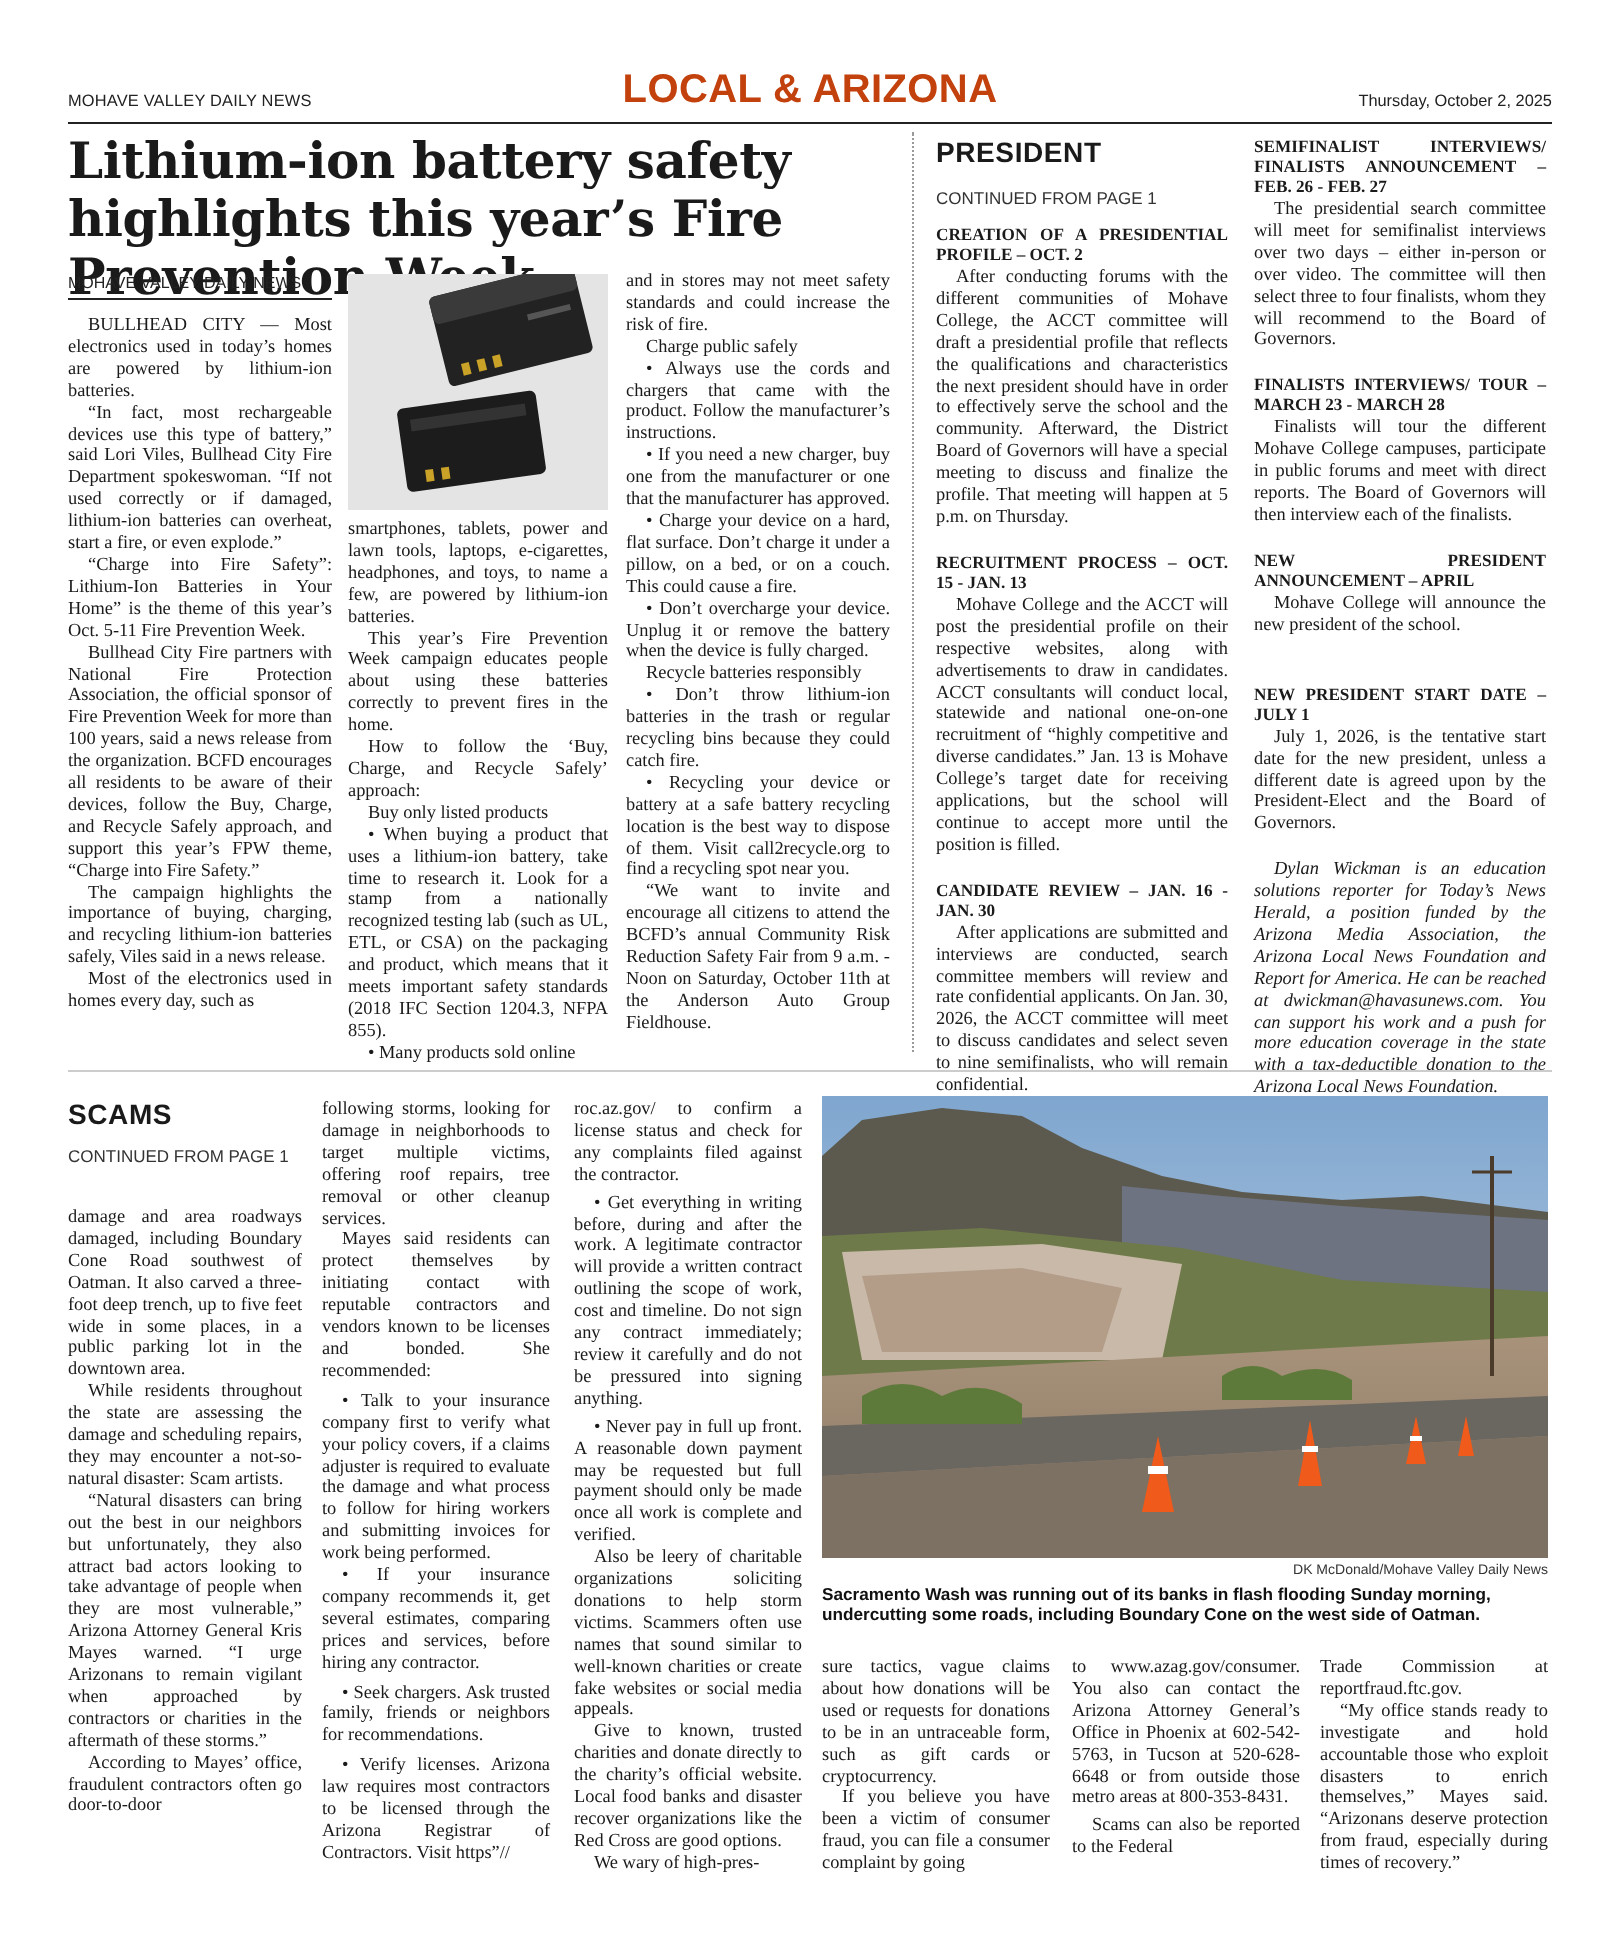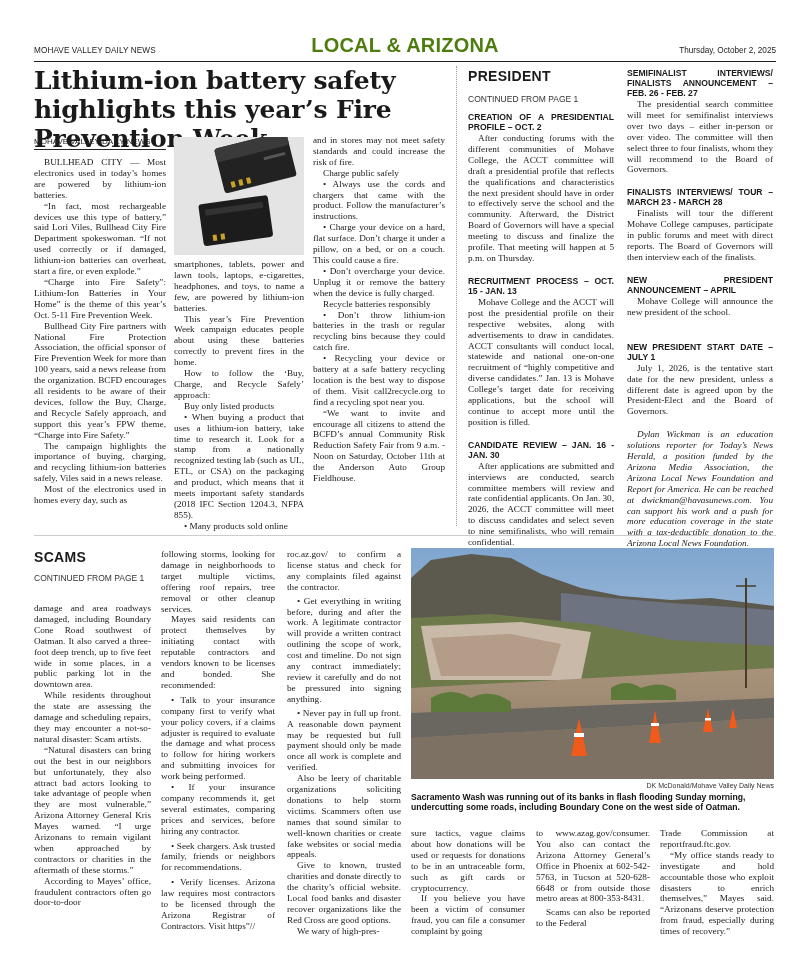--- a/index.html
+++ b/index.html
@@ -7,32 +7,32 @@
   .abs { position:absolute; }
   .sans { font-family:"Liberation Sans", "DejaVu Sans", sans-serif; }
   .serif { font-family:"DejaVu Serif", "Liberation Serif", serif; }
   .body-text { font-family:"Liberation Serif", "DejaVu Serif", serif; font-size:9.2px; line-height:10.9px; text-align:justify; hyphens:auto; }
   .body-text p { margin:0; text-indent:10px; }
   .body-text p.noindent { text-indent:0; }
   .body-text p.italic { font-style:italic; }
   .body-text p.gap { margin-top:8px; }
   .head-bar { left:34px; right:34px; top:36px; height:25px; border-bottom:1.6px solid #222; }
   .head-left { left:0; top:10px; font-size:8.2px; color:#222; letter-spacing:0.1px; }
-  .head-center { left:0; right:0; top:-2px; text-align:center; font-size:20px; font-weight:bold; color:#4d7c0f; letter-spacing:0.2px; }
+  .head-center { left:0; right:0; top:-2px; text-align:center; font-size:20px; font-weight:bold; color:#c2410c; letter-spacing:0.2px; }
   .head-right { right:0; top:10px; font-size:8.2px; color:#222;text-align:right; }
   .main-headline { left:34px; top:66px; width:420px; font-size:25px; font-weight:bold; line-height:29px; color:#1a1a1a; letter-spacing:-0.2px; }
   .byline { left:34px; top:137px; width:132px; font-size:8px; color:#222; padding-bottom:3px; border-bottom:1px solid #222; }
   .col1 { left:34px; top:157px; width:132px; }
   .col2 { left:174px; top:259px; width:130px; }
   .col3 { left:313px; top:135px; width:132px; }
   .photo-battery { left:174px; top:137px; width:130px; height:118px; background:linear-gradient(135deg,#eaeaea 0%,#d8d8d8 100%); overflow:hidden; }
   .vdiv { width:0; border-left:1px dotted #999; }
   .section-title { font-size:14px; font-weight:bold; color:#1a1a1a; letter-spacing:0.3px; }
   .cont-label { font-size:8.5px; color:#333; }
-  .sub-head { font-family:Liberation Sans, sans-serif; font-size:8.6px; font-weight:bold; line-height:10px; margin:8px 0 1px 0; color:#1a1a1a; }
+  .sub-head { font-family:Liberation Serif, serif; font-size:8.6px; font-weight:bold; line-height:10px; margin:8px 0 1px 0; color:#1a1a1a; }
   .sub-head.first { margin-top:0; }
   .pres-title { left:468px; top:68px; }
   .pres-cont { left:468px; top:94px; }
   .pcol1 { left:468px; top:112px; width:146px; }
   .pcol2 { left:627px; top:68px; width:146px; }
   .scams-title { left:34px; top:549px; }
   .scams-cont { left:34px; top:573px; }
   .scol1 { left:34px; top:603px; width:117px; }
   .scol2 { left:161px; top:549px; width:114px; }
   .scol3 { left:287px; top:549px; width:114px; }
@@ -91,20 +91,21 @@
   <p>How to follow the ‘Buy, Charge, and Recycle Safely’ approach:</p>
   <p>Buy only listed products</p>
   <p>• When buying a product that uses a lithium-ion battery, take time to research it. Look for a stamp from a nationally recognized testing lab (such as UL, ETL, or CSA) on the packaging and product, which means that it meets important safety standards (2018 IFC Section 1204.3, NFPA 855).</p>
   <p>• Many products sold online</p>
 </div>
 
 <div class="abs col3 body-text">
   <p class="noindent">and in stores may not meet safety standards and could increase the risk of fire.</p>
   <p>Charge public safely</p>
   <p>• Always use the cords and chargers that came with the product. Follow the manufacturer’s instructions.</p>
+  <p>• If you need a new charger, buy one from the manufacturer or one that the manufacturer has approved.</p>
   <p>• Charge your device on a hard, flat surface. Don’t charge it under a pillow, on a bed, or on a couch. This could cause a fire.</p>
   <p>• Don’t overcharge your device. Unplug it or remove the battery when the device is fully charged.</p>
   <p>Recycle batteries responsibly</p>
   <p>• Don’t throw lithium-ion batteries in the trash or regular recycling bins because they could catch fire.</p>
   <p>• Recycling your device or battery at a safe battery recycling location is the best way to dispose of them. Visit call2recycle.org to find a recycling spot near you.</p>
   <p>“We want to invite and encourage all citizens to attend the BCFD’s annual Community Risk Reduction Safety Fair from 9 a.m. - Noon on Saturday, October 11th at the Anderson Auto Group Fieldhouse.</p>
 </div>
 
 <div class="abs vdiv" style="left:456px; top:66px; height:460px;"></div>
 

